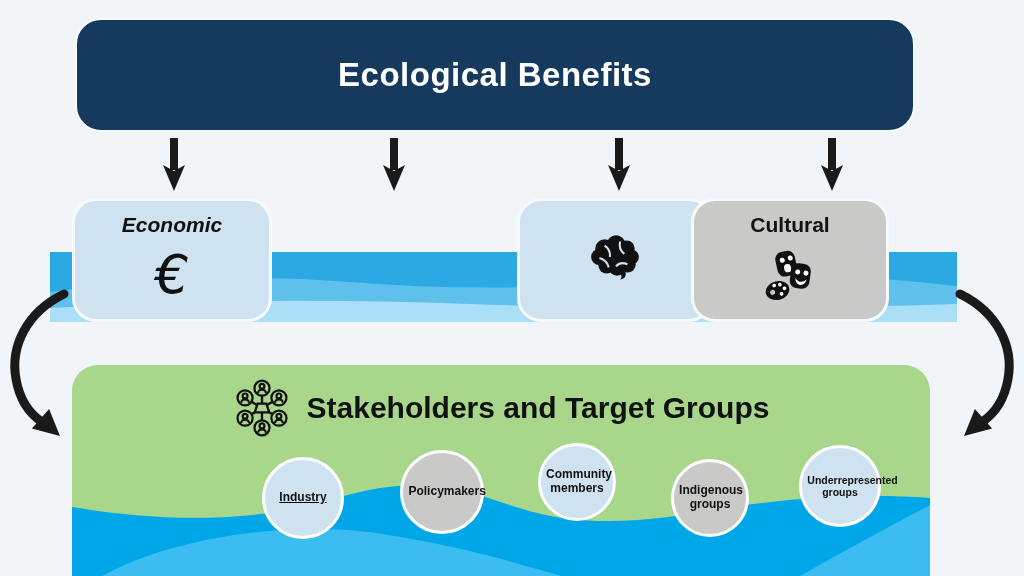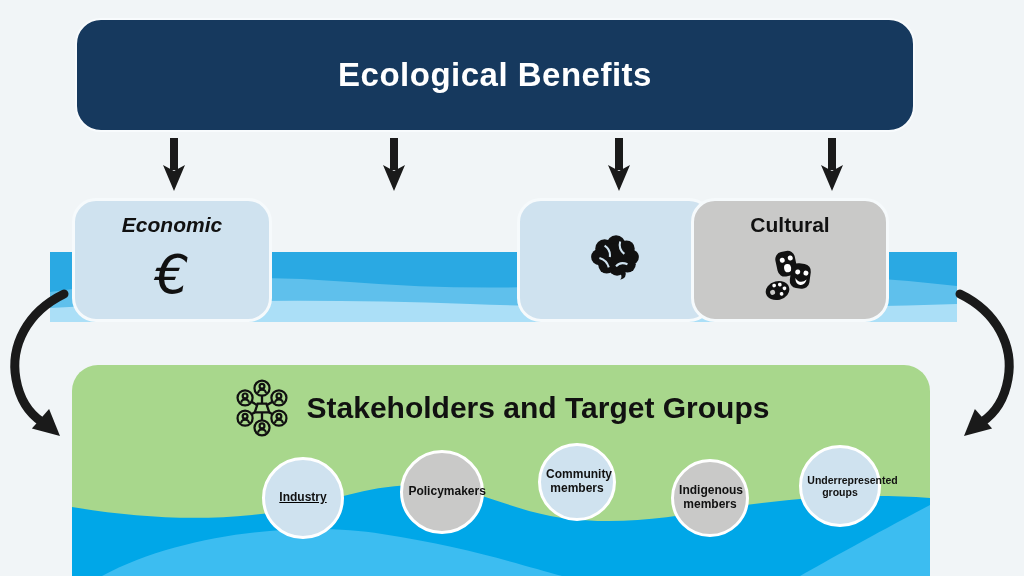--- a/index.html
+++ b/index.html
@@ -203,20 +203,20 @@
     <div class="grp blue" style="left:190px;top:92px;width:82px;height:82px;text-decoration:underline;">
       <span>Industry</span>
     </div>
     <div class="grp gray" style="left:328px;top:85px;width:84px;height:84px;">
       <span>Policymakers</span>
     </div>
     <div class="grp blue" style="left:466px;top:78px;width:78px;height:78px;">
       <span>Community members</span>
     </div>
     <div class="grp gray" style="left:599px;top:94px;width:78px;height:78px;">
-      <span>Indigenous members</span>
+      <span>Indigenous groups</span>
     </div>
     <div class="grp blue" style="left:727px;top:80px;width:82px;height:82px;">
       <span class="small">Underrepresented groups</span>
     </div>
 
   </div>
 </div>
 
 </body></html>

